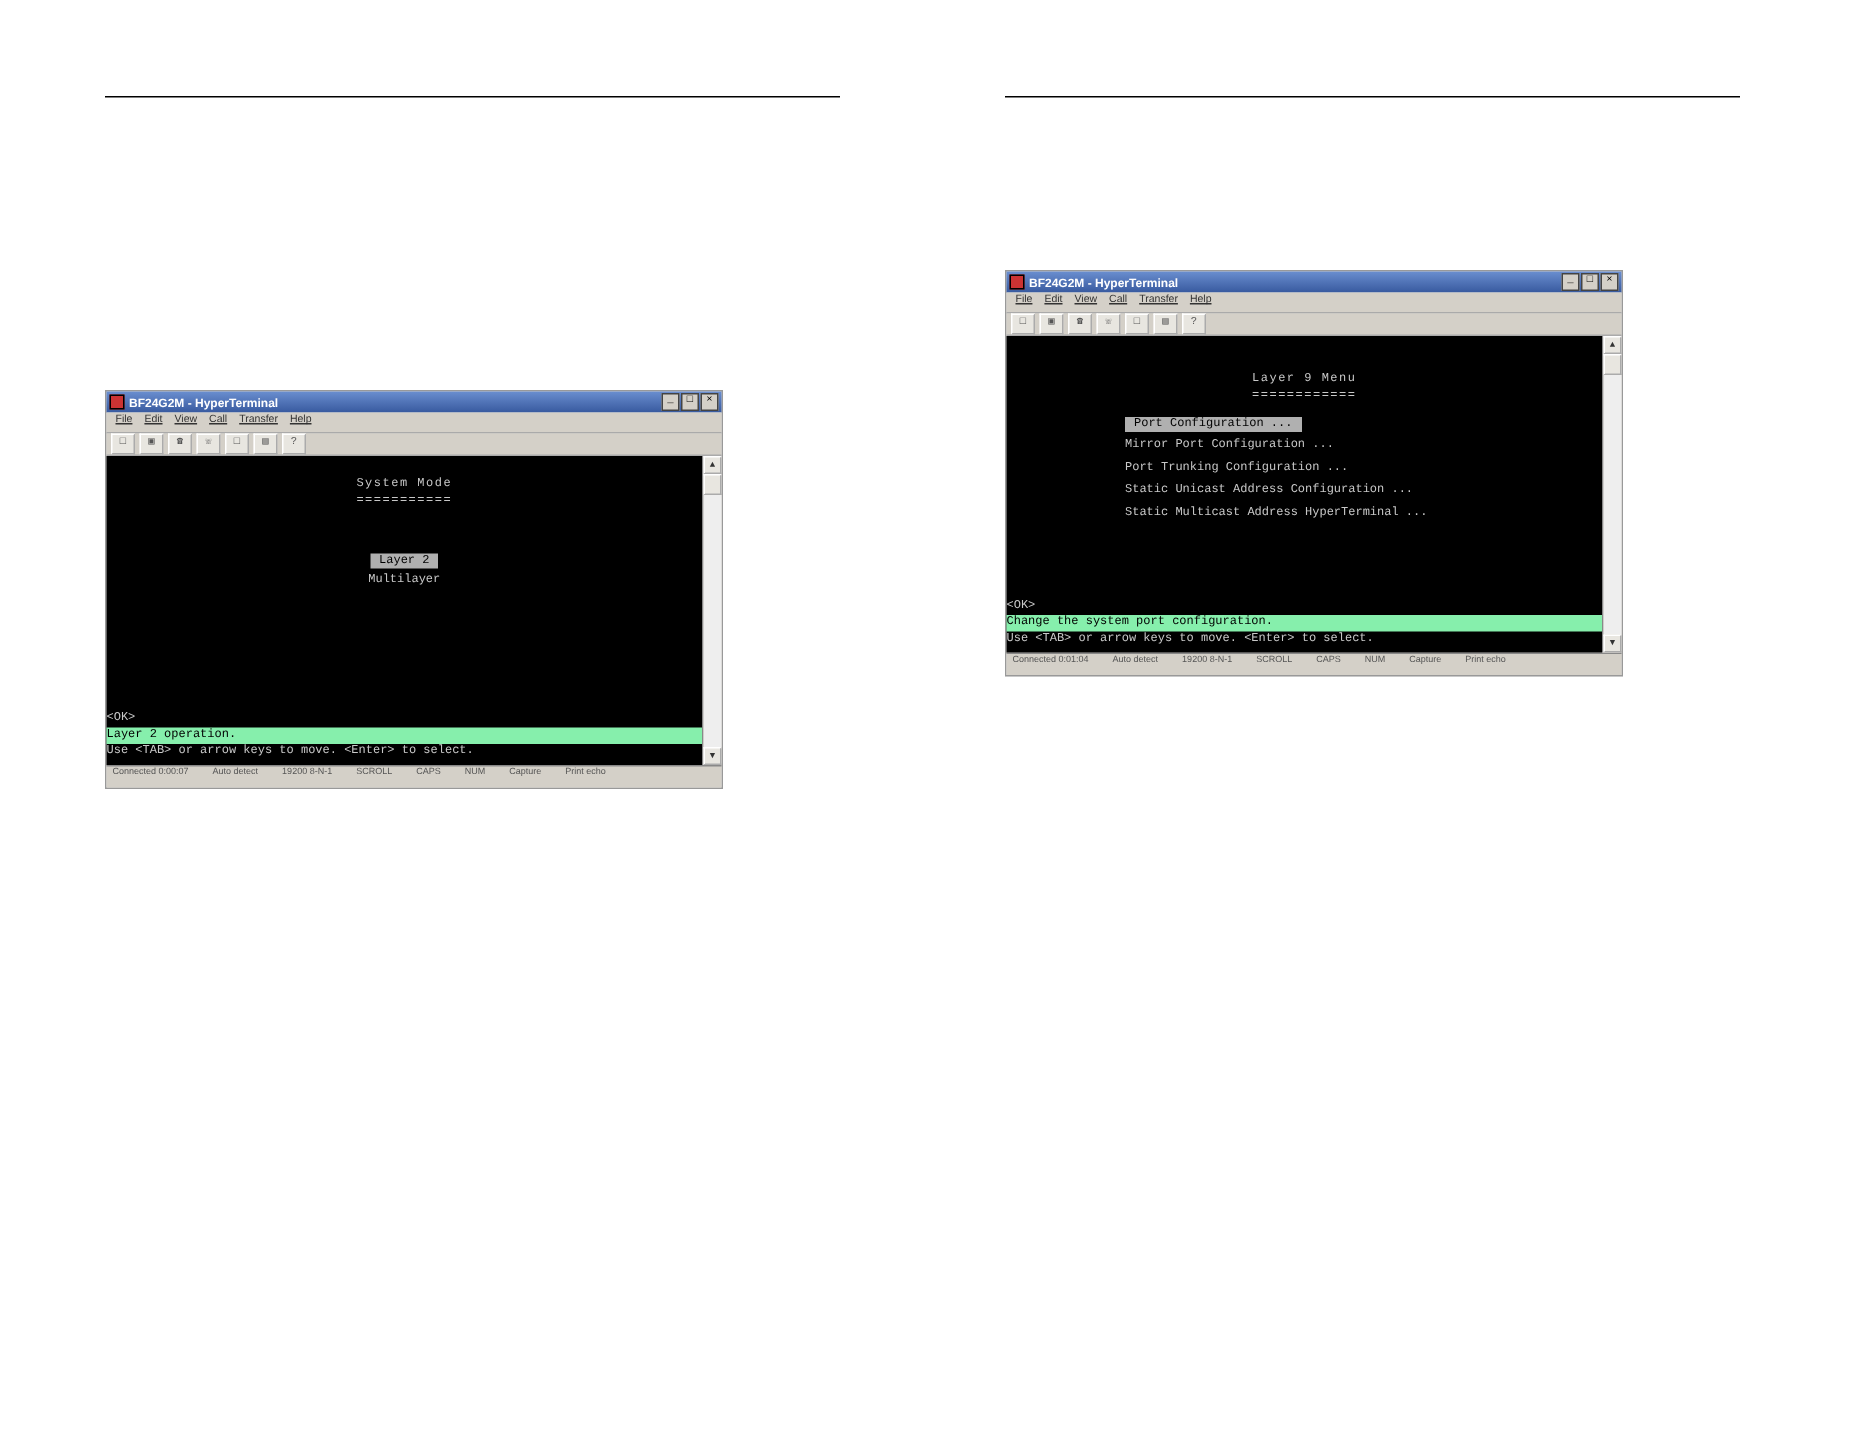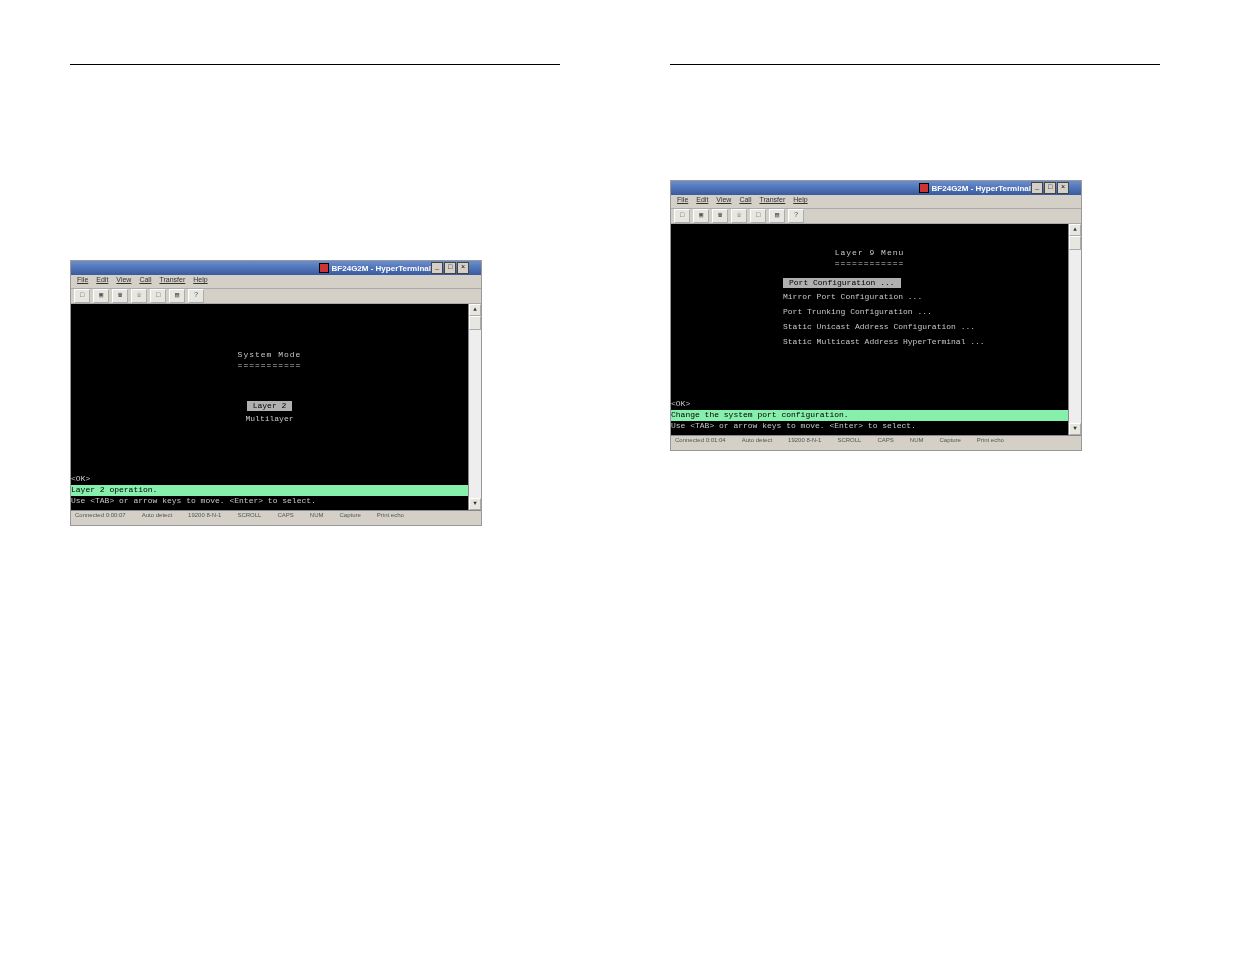--- a/index.html
+++ b/index.html
@@ -4,43 +4,43 @@
 <style>
 html,body{margin:0;padding:0;background:#fff;font-family:"Times New Roman",serif;color:#000}
 .page{width:1235px;height:954px;position:relative}
 .col{position:absolute;top:0;width:500px}
 .col-left{left:70px}
 .col-right{left:670px}
 .rule{border:none;border-top:1px solid #000;margin:0;height:0}
 .rule-top-left{position:absolute;top:64px;width:490px;left:70px}
 .rule-top-right{position:absolute;top:64px;width:490px;left:670px}
 .term-window{width:410px;border:1px solid #999;background:#eee;font-family:"Courier New",monospace}
-.tw-titlebar{height:14px;background:linear-gradient(#6a8ecf,#385a9f);display:flex;align-items:center;justify-content:flex-end;padding:0 12px}
+.tw-titlebar{height:14px;background:linear-gradient(#6a8ecf,#385a9f);display:flex;align-items:center;justify-content:space-between;padding:0 2px}
 .tw-title{font-family:Arial,sans-serif;font-size:8px;font-weight:bold;color:#fff;display:flex;align-items:center;gap:3px}
 .tw-title-icon{width:8px;height:8px;background:#cc3333;border:1px solid #000}
 .tw-controls{display:flex;gap:1px}
 .tw-btn{width:10px;height:10px;background:#d4d0c8;border:1px solid #444;font-size:7px;line-height:8px;text-align:center}
 .tw-menubar{height:11px;background:#d4d0c8;border-bottom:1px solid #aaa;display:flex;gap:8px;padding:1px 6px;font-family:Arial,sans-serif;font-size:7px;color:#333}
 .tw-menubar span{text-decoration:underline}
 .tw-toolbar{height:14px;background:#d4d0c8;border-bottom:1px solid #aaa;display:flex;gap:3px;align-items:center;padding:0 3px}
 .tw-tool{width:14px;height:12px;background:#e8e6e0;border:1px outset #fff;font-size:7px;text-align:center;line-height:10px;color:#555}
 .tw-scrollfrm{display:flex}
 .tw-scrollbar{width:12px;background:#d4d0c8;border-left:1px solid #888;display:flex;flex-direction:column}
 .sb-btn{width:10px;height:10px;background:#e8e6e0;border:1px outset #fff;font-size:6px;text-align:center;line-height:9px;color:#333;margin:0 auto}
 .sb-track{flex:1;background:#eee}
 .sb-thumb{width:10px;height:12px;background:#e8e6e0;border:1px outset #fff;margin:0 auto}
 .tw-screen{background:#000;color:#c8c8c8;font-size:8px;line-height:1.35;padding:6px 4px 0 4px;position:relative;flex:1}
 .tw-left .tw-screen{height:200px}
 .tw-right .tw-screen{height:205px}
-.scr-center{text-align:center;margin-top:40px}
+.scr-center{text-align:center;margin-top:8px}
 .scr-title{letter-spacing:1px}
 .scr-underline{letter-spacing:1px;margin-top:0}
 .scr-sel{background:#b0b0b0;color:#000;padding:0 6px;display:inline-block}
 .scr-line{margin:3px 0}
-.scr-menu-block-r{margin-left:108px;margin-top:8px}
+.scr-menu-block-r{margin-left:75px;margin-top:8px}
 .scr-item{margin:4px 0}
 .scr-footer{position:absolute;bottom:3px;left:0;right:0;text-align:left}
 .scr-ok{margin-bottom:1px}
 .scr-invrow{background:#86efac;color:#000;display:block}
 .tw-status{height:12px;background:#d4d0c8;border-top:1px solid #888;display:flex;gap:16px;padding:1px 4px;font-family:Arial,sans-serif;font-size:6px;color:#555}
 .tw-status span{display:inline-block}
 </style>
 </head>
 <body>
 

